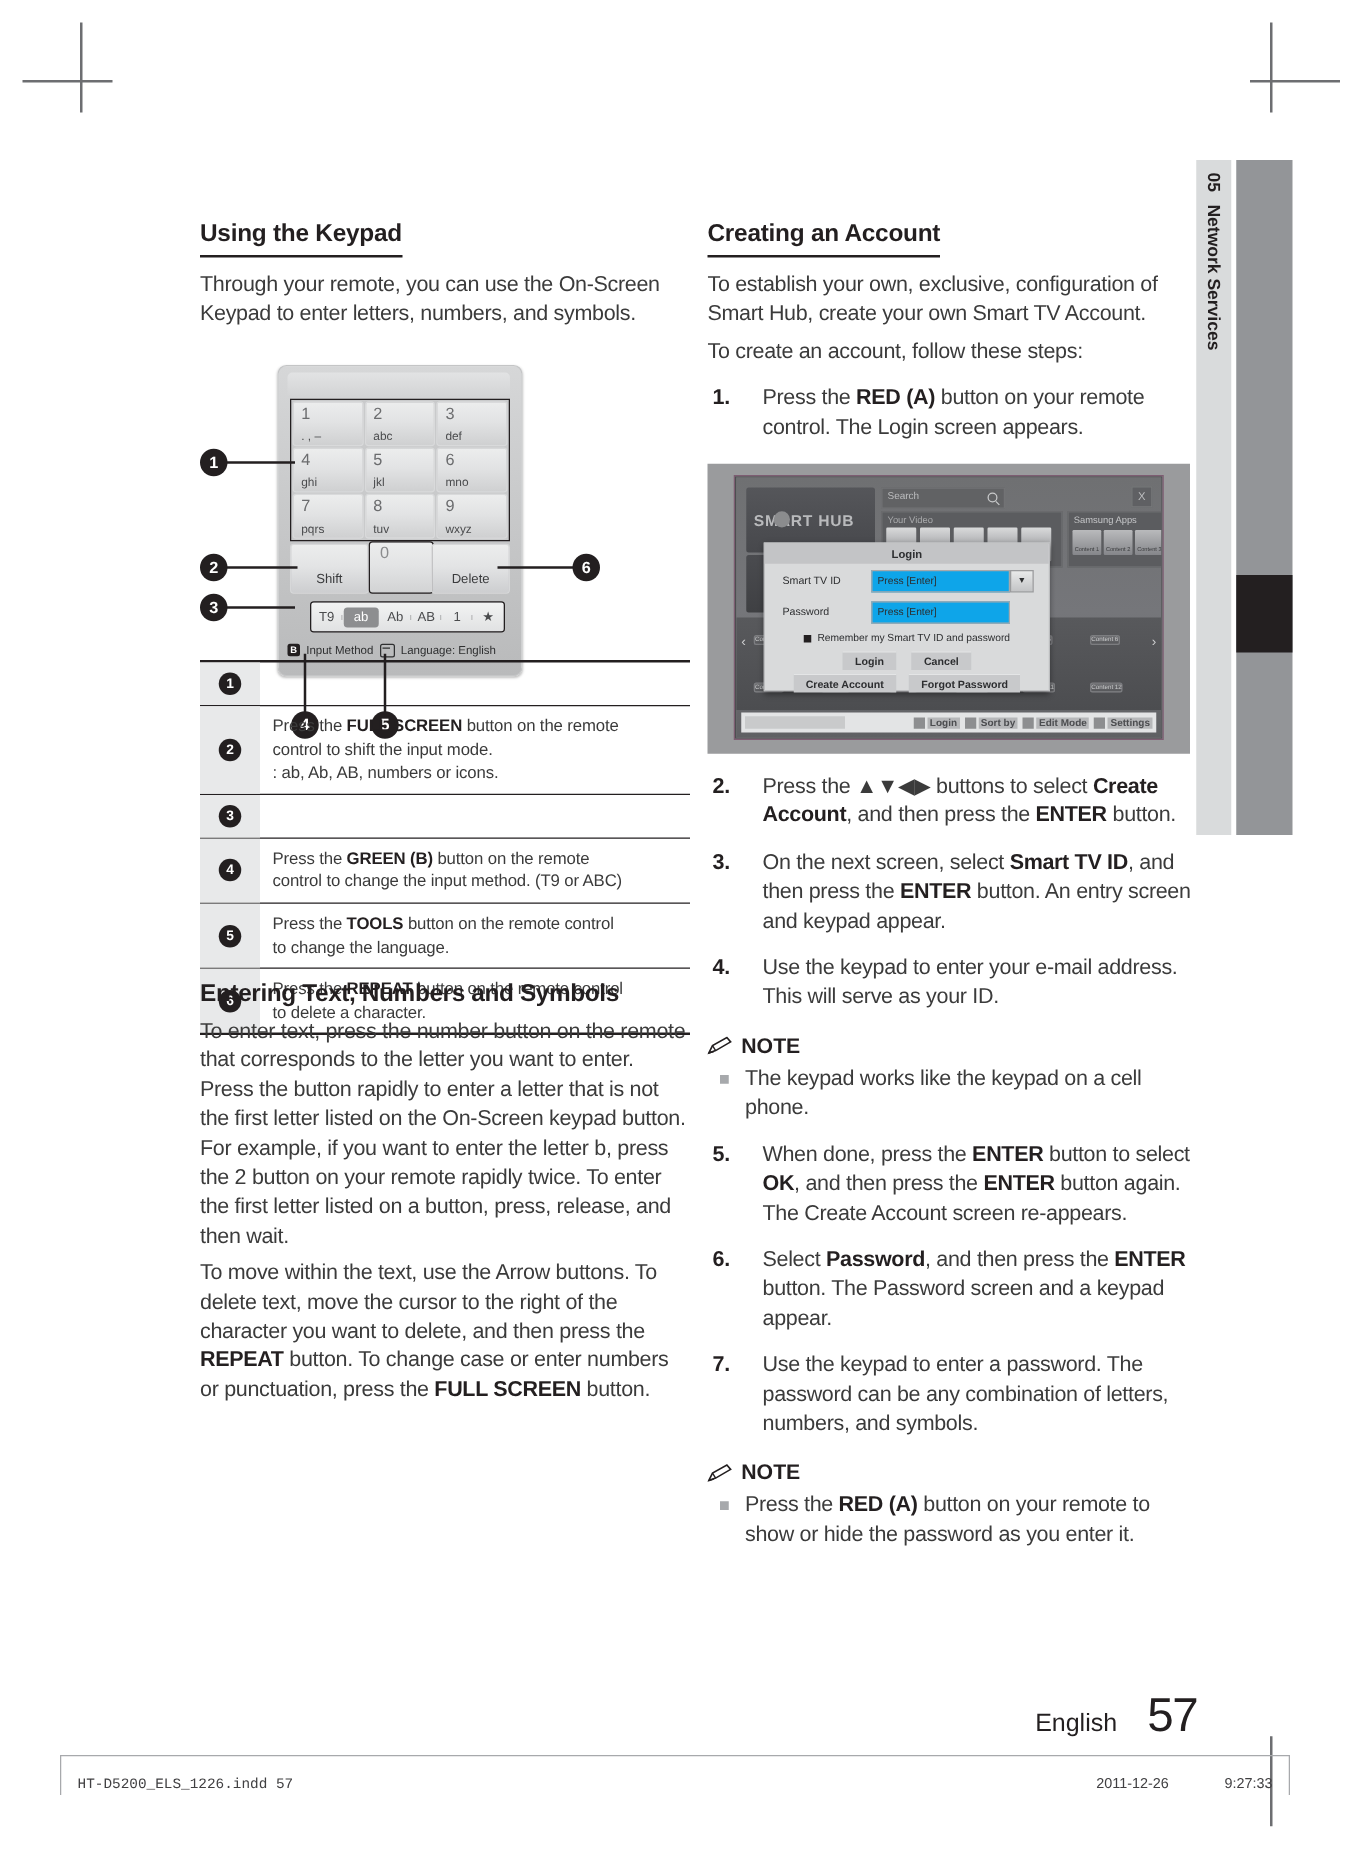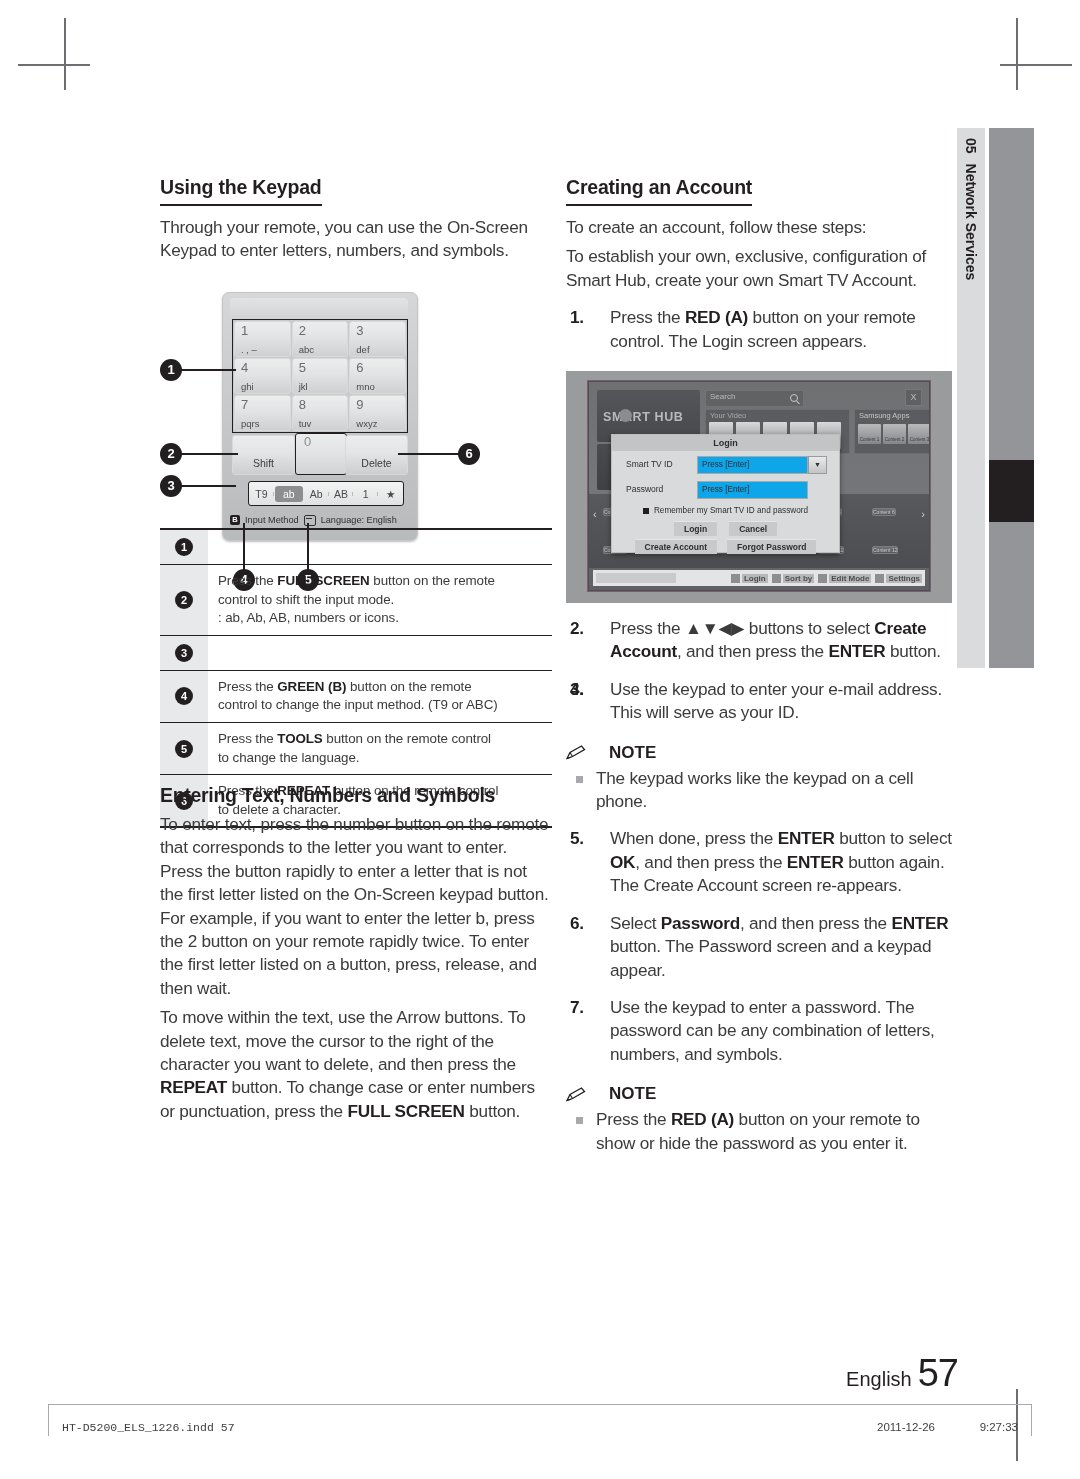--- a/index.html
+++ b/index.html
@@ -221,21 +221,21 @@
     letter-spacing:-0.25px;
   }
   ol.steps li .n {
     position:absolute; left:4px; top:0;
     font-weight:bold; font-size:17.2px; color:#231f20;
   }
   ol.steps li b { color:#231f20; font-weight:bold; }
 
   
   .note-head {
-    display:flex; align-items:center; gap:23px;
+    display:flex; align-items:center; gap:7px;
     font-size:17px; font-weight:bold; color:#231f20;
     margin-top: 18px;
   }
   .note-list { margin: 4px 0 0 0; padding:0; list-style:none; }
   .note-list li {
     position:relative; padding-left:30px;
     font-size:17.2px; line-height:23.4px; color:#3b3b3b; letter-spacing:-0.25px;
     margin-top:3px;
   }
   .note-list li:before {
@@ -418,21 +418,21 @@
     position:absolute; left:989px; top:128px; width:45px; height:540px;
     background:#939598;
   }
   #side-bar .mark {
     position:absolute; left:0; width:45px; height:62px; background:#231f20;
   }
 
   
   #page-num {
     position:absolute; right:122px; top:1352px;
-    display:flex; align-items:baseline; gap:6px;
+    display:flex; align-items:baseline; gap:24px;
   }
   #page-num .eng { font-size:20px; color:#231f20; }
   #page-num .pn  { font-size:38px; color:#231f20; letter-spacing:-1px; }
 
   #footer-rule {
     position:absolute; left:48px; top:1404px; width:984px; height:1px; background:#a7a9ac;
   }
   #footer-rule:before, #footer-rule:after {
     content:""; position:absolute; top:0; width:1px; height:32px; background:#a7a9ac;
   }
@@ -610,22 +610,22 @@
       <h3 class="sub-title">Entering Text, Numbers and Symbols</h3>
       <p class="body">To enter text, press the number button on the remote that corresponds to the letter you want to enter. Press the button rapidly to enter a letter that is not the first letter listed on the On-Screen keypad button. For example, if you want to enter the letter b, press the 2 button on your remote rapidly twice. To enter the first letter listed on a button, press, release, and then wait.</p>
       <p class="body">To move within the text, use the Arrow buttons. To delete text, move the cursor to the right of the character you want to delete, and then press the <b>REPEAT</b> button. To change case or enter numbers or punctuation, press the <b>FULL SCREEN</b> button.</p>
     </div>
   </div>
 
   <div class="col" id="col-right">
 
     <h2 class="section-title">Creating an Account</h2>
 
+    <p class="body">To establish your own, exclusive, configuration of Smart Hub, create your own Smart TV Account.</p>
     <p class="body">To create an account, follow these steps:</p>
-    <p class="body">To establish your own, exclusive, configuration of Smart Hub, create your own Smart TV Account.</p>
 
     <ol class="steps">
       <li>
         <span class="n">1.</span>
         <span>Press the <b>RED (A)</b> button on your remote control. The Login screen appears.</span>
       </li>
     </ol>
 
     
     <div id="hub-shot">
@@ -738,20 +738,21 @@
       </div>
     </div>
 
     <ol class="steps">
       <li>
         <span class="n">2.</span>
         <span>Press the ▲▼◀▶ buttons to select <b>Create Account</b>, and then press the <b>ENTER</b> button.</span>
       </li>
       <li>
         <span class="n">3.</span>
+        <span>On the next screen, select <b>Smart TV ID</b>, and then press the <b>ENTER</b> button. An entry screen and keypad appear.</span>
       </li>
       <li>
         <span class="n">4.</span>
         <span>Use the keypad to enter your e-mail address. This will serve as your ID.</span>
       </li>
     </ol>
 
     <div class="note-head">
       <svg width="20" height="15" viewBox="0 0 20 15">
         <path d="M1 13.5 L4 7.5 L15.5 1 L18.5 4.5 L6.5 11.5 Z" fill="none" stroke="#231f20" stroke-width="1.3"></path>

